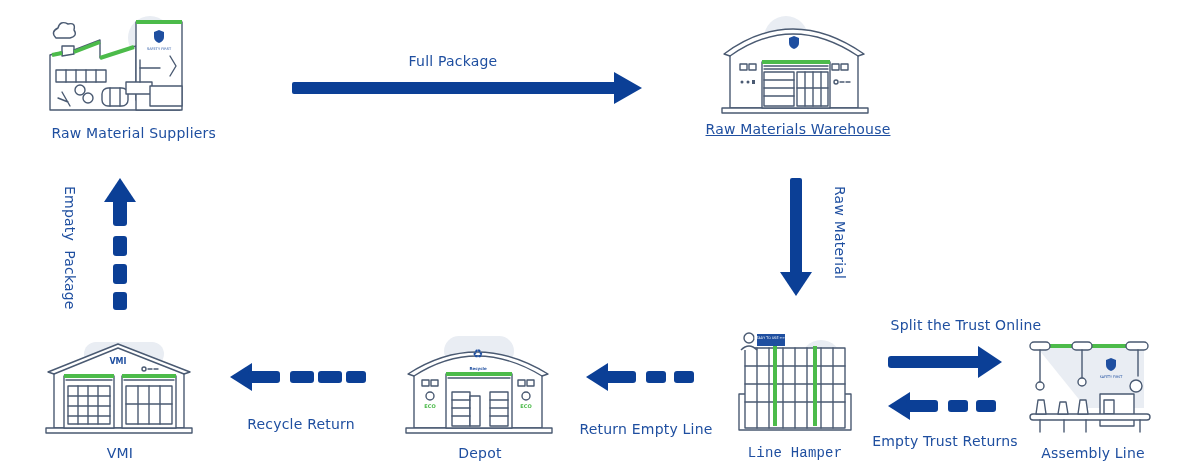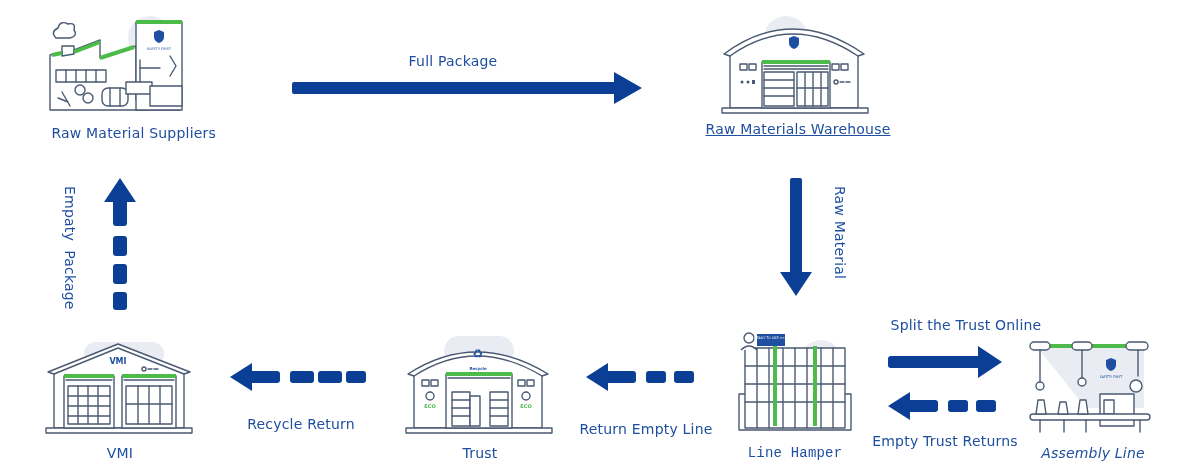--- a/index.html
+++ b/index.html
@@ -136,21 +136,21 @@
     <rect class="stf" x="4" y="76" width="120" height="6" rx="3"></rect>
     <line class="st" x1="14" y1="82" x2="14" y2="94"></line>
       <line class="st" x1="38" y1="82" x2="38" y2="94"></line>
       <line class="st" x1="60" y1="82" x2="60" y2="94"></line>
       <line class="st" x1="114" y1="82" x2="114" y2="94"></line>
     <path class="stf" d="M10 76 L12 62 L18 62 L20 76 Z"></path>
     <path class="stf" d="M32 76 L34 64 L40 64 L42 76 Z"></path>
     <path class="stf" d="M52 76 L54 62 L60 62 L62 76 Z"></path>
   </svg>
 </div>
-<div class="label" style="left:1026px;top:445px;width:134px;font-style:italic;">Assembly Line</div>
+<div class="label" style="left:1026px;top:445px;width:134px;">Assembly Line</div>
 
 <div class="abs" style="left:404px;top:334px;width:150px;height:100px;">
   <svg width="150" height="100" viewBox="0 0 150 100" style="left:0;top:0;">
     <rect class="bg" x="40" y="2" width="70" height="30" rx="15"></rect>
     <circle class="bg" cx="100" cy="56" r="14"></circle>
     <path class="stf" d="M4 40 Q72 -4 144 40 L138 42 L138 94 L10 94 L10 42 Z"></path>
     <path class="st" d="M10 42 Q72 2 138 42"></path>
     <rect class="stf" x="2" y="94" width="146" height="5"></rect>
     <rect class="stf" x="18" y="46" width="7" height="6"></rect>
       <rect class="stf" x="27" y="46" width="7" height="6"></rect>
@@ -169,21 +169,21 @@
       <line class="st" x1="48" y1="82" x2="66" y2="82"></line>
     <line class="st" x1="86" y1="66" x2="104" y2="66"></line>
       <line class="st" x1="86" y1="74" x2="104" y2="74"></line>
       <line class="st" x1="86" y1="82" x2="104" y2="82"></line>
     <circle class="stf" cx="26" cy="62" r="4"></circle>
       <circle class="stf" cx="122" cy="62" r="4"></circle>
     <text x="26" y="74" font-size="5" text-anchor="middle" fill="#4cbb4a" font-family="DejaVu Sans, sans-serif" font-weight="bold">ECO</text>
     <text x="122" y="74" font-size="5" text-anchor="middle" fill="#4cbb4a" font-family="DejaVu Sans, sans-serif" font-weight="bold">ECO</text>
   </svg>
 </div>
-<div class="label" style="left:420px;top:445px;width:120px;">Trust</div>
+<div class="label" style="left:420px;top:445px;width:120px;">Depot</div>
 
 <div class="abs" style="left:44px;top:340px;width:150px;height:94px;">
   <svg width="150" height="94" viewBox="0 0 150 94" style="left:0;top:0;">
     <rect class="bg" x="40" y="2" width="80" height="24" rx="12"></rect>
     <path class="stf" d="M4 32 L74 4 L146 32 L140 34 L140 88 L10 88 L10 34 Z"></path>
     <path class="st" d="M10 34 L74 8 L140 34"></path>
     <rect class="stf" x="2" y="88" width="146" height="5"></rect>
     <text x="74" y="24" font-size="8" text-anchor="middle" fill="#1f4fa0" font-family="DejaVu Sans, sans-serif" font-weight="bold">VMI</text>
     <circle class="st" cx="100" cy="29" r="2"></circle>
       <line class="st" x1="104" y1="29" x2="108" y2="29"></line>

